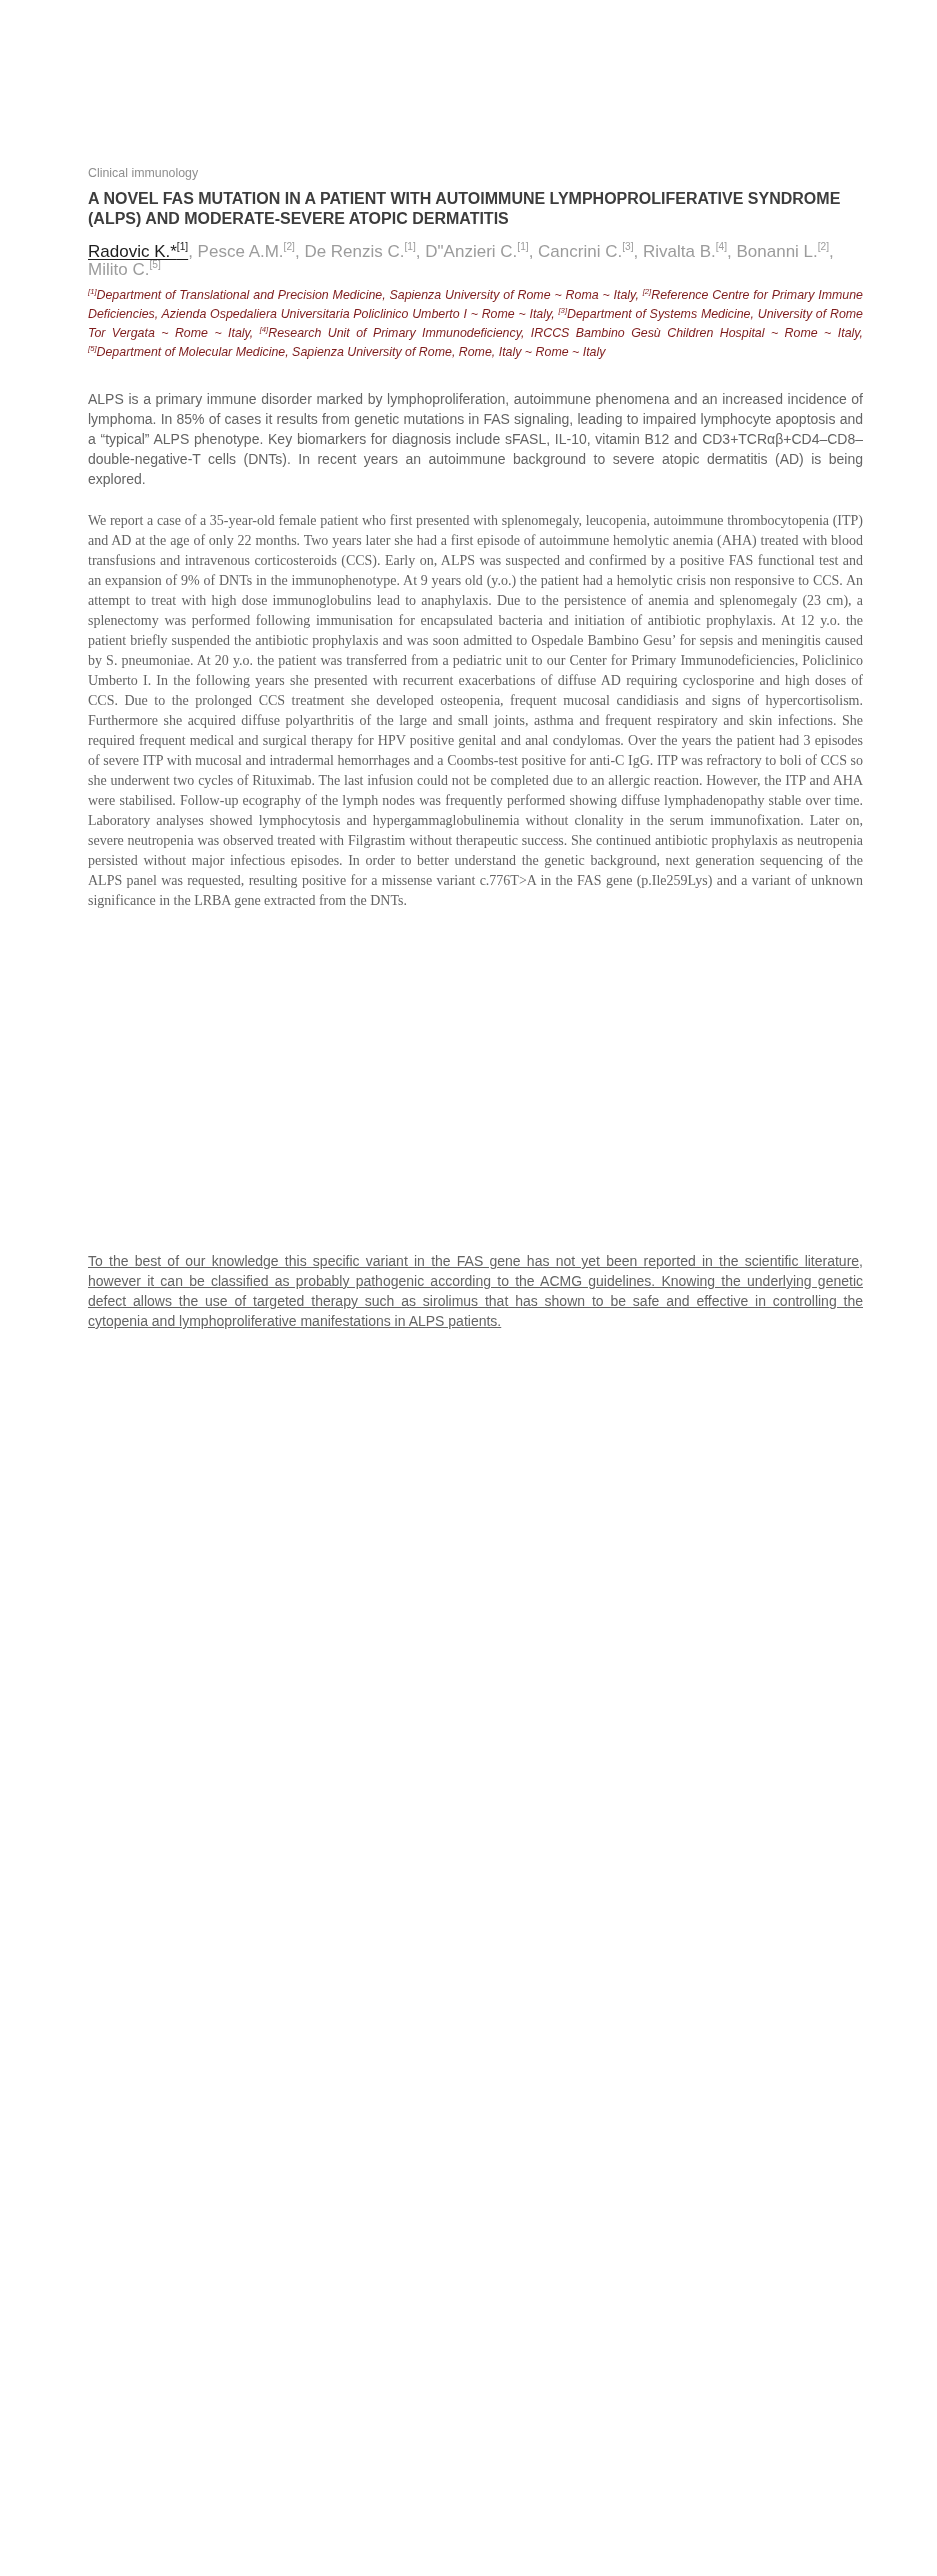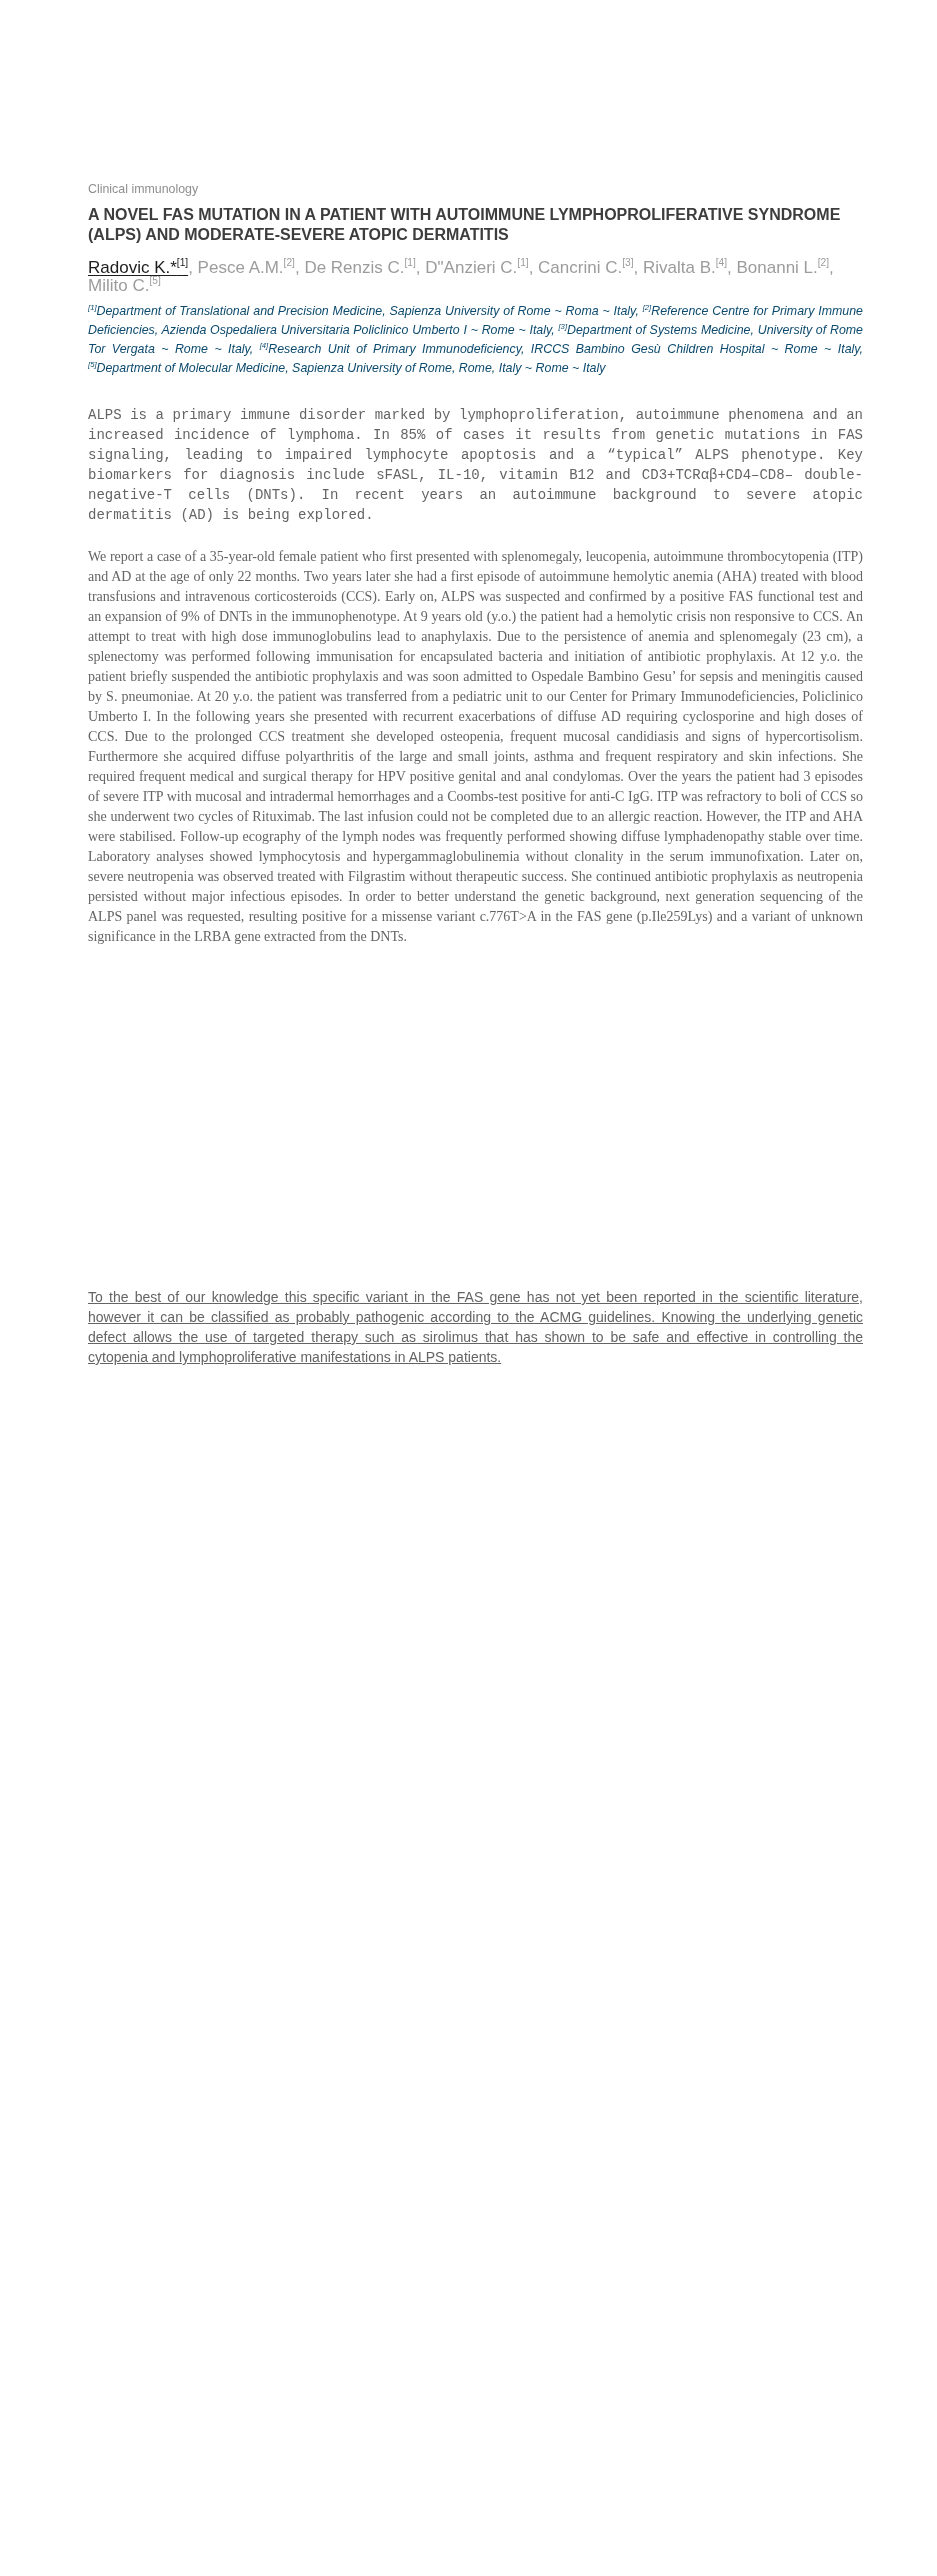--- a/index.html
+++ b/index.html
@@ -9,21 +9,21 @@
   }
   body {
     width: 937px;
     height: 2651px;
     position: relative;
     font-family: "Liberation Sans", sans-serif;
   }
   .page {
     position: absolute;
     left: 88px;
-    top: 16px;
+    top: 0;
     width: 775px;
   }
   .category-label {
     margin: 166px 0 0 0;
     font-size: 12.4px;
     line-height: 14.4px;
     color: #8f8f8f;
     font-weight: 400;
   }
   .abstract-number {
@@ -55,36 +55,36 @@
   .author.first {
     color: #1d1d1d;
     text-decoration: underline;
     text-underline-offset: 2.1px;
     text-decoration-thickness: 1px;
   }
   .affiliations {
     margin: 8.2px 0 0 0;
     font-size: 12.4px;
     line-height: 19px;
-    color: #0c4a6e;
+    color: #7f1d1d;
     font-style: italic;
     text-align: justify;
   }
   .affiliations sup {
     font-size: 62%;
     line-height: 0;
   }
   .body-paragraph {
     font-size: 14px;
     line-height: 20px;
     color: #646464;
     text-align: justify;
     margin: 0;
   }
-  .para-1 { margin-top: 27px; font-family: Liberation Mono, monospace; }
+  .para-1 { margin-top: 27px; }
   .para-2 { margin-top: 21.6px; font-family: Liberation Serif, serif; }
   .para-3 { margin-top: 340px; text-decoration: underline; }
 </style>
 </head>
 <body>
 
 <div class="page">
 
   <p class="category-label">Clinical immunology</p>
 

